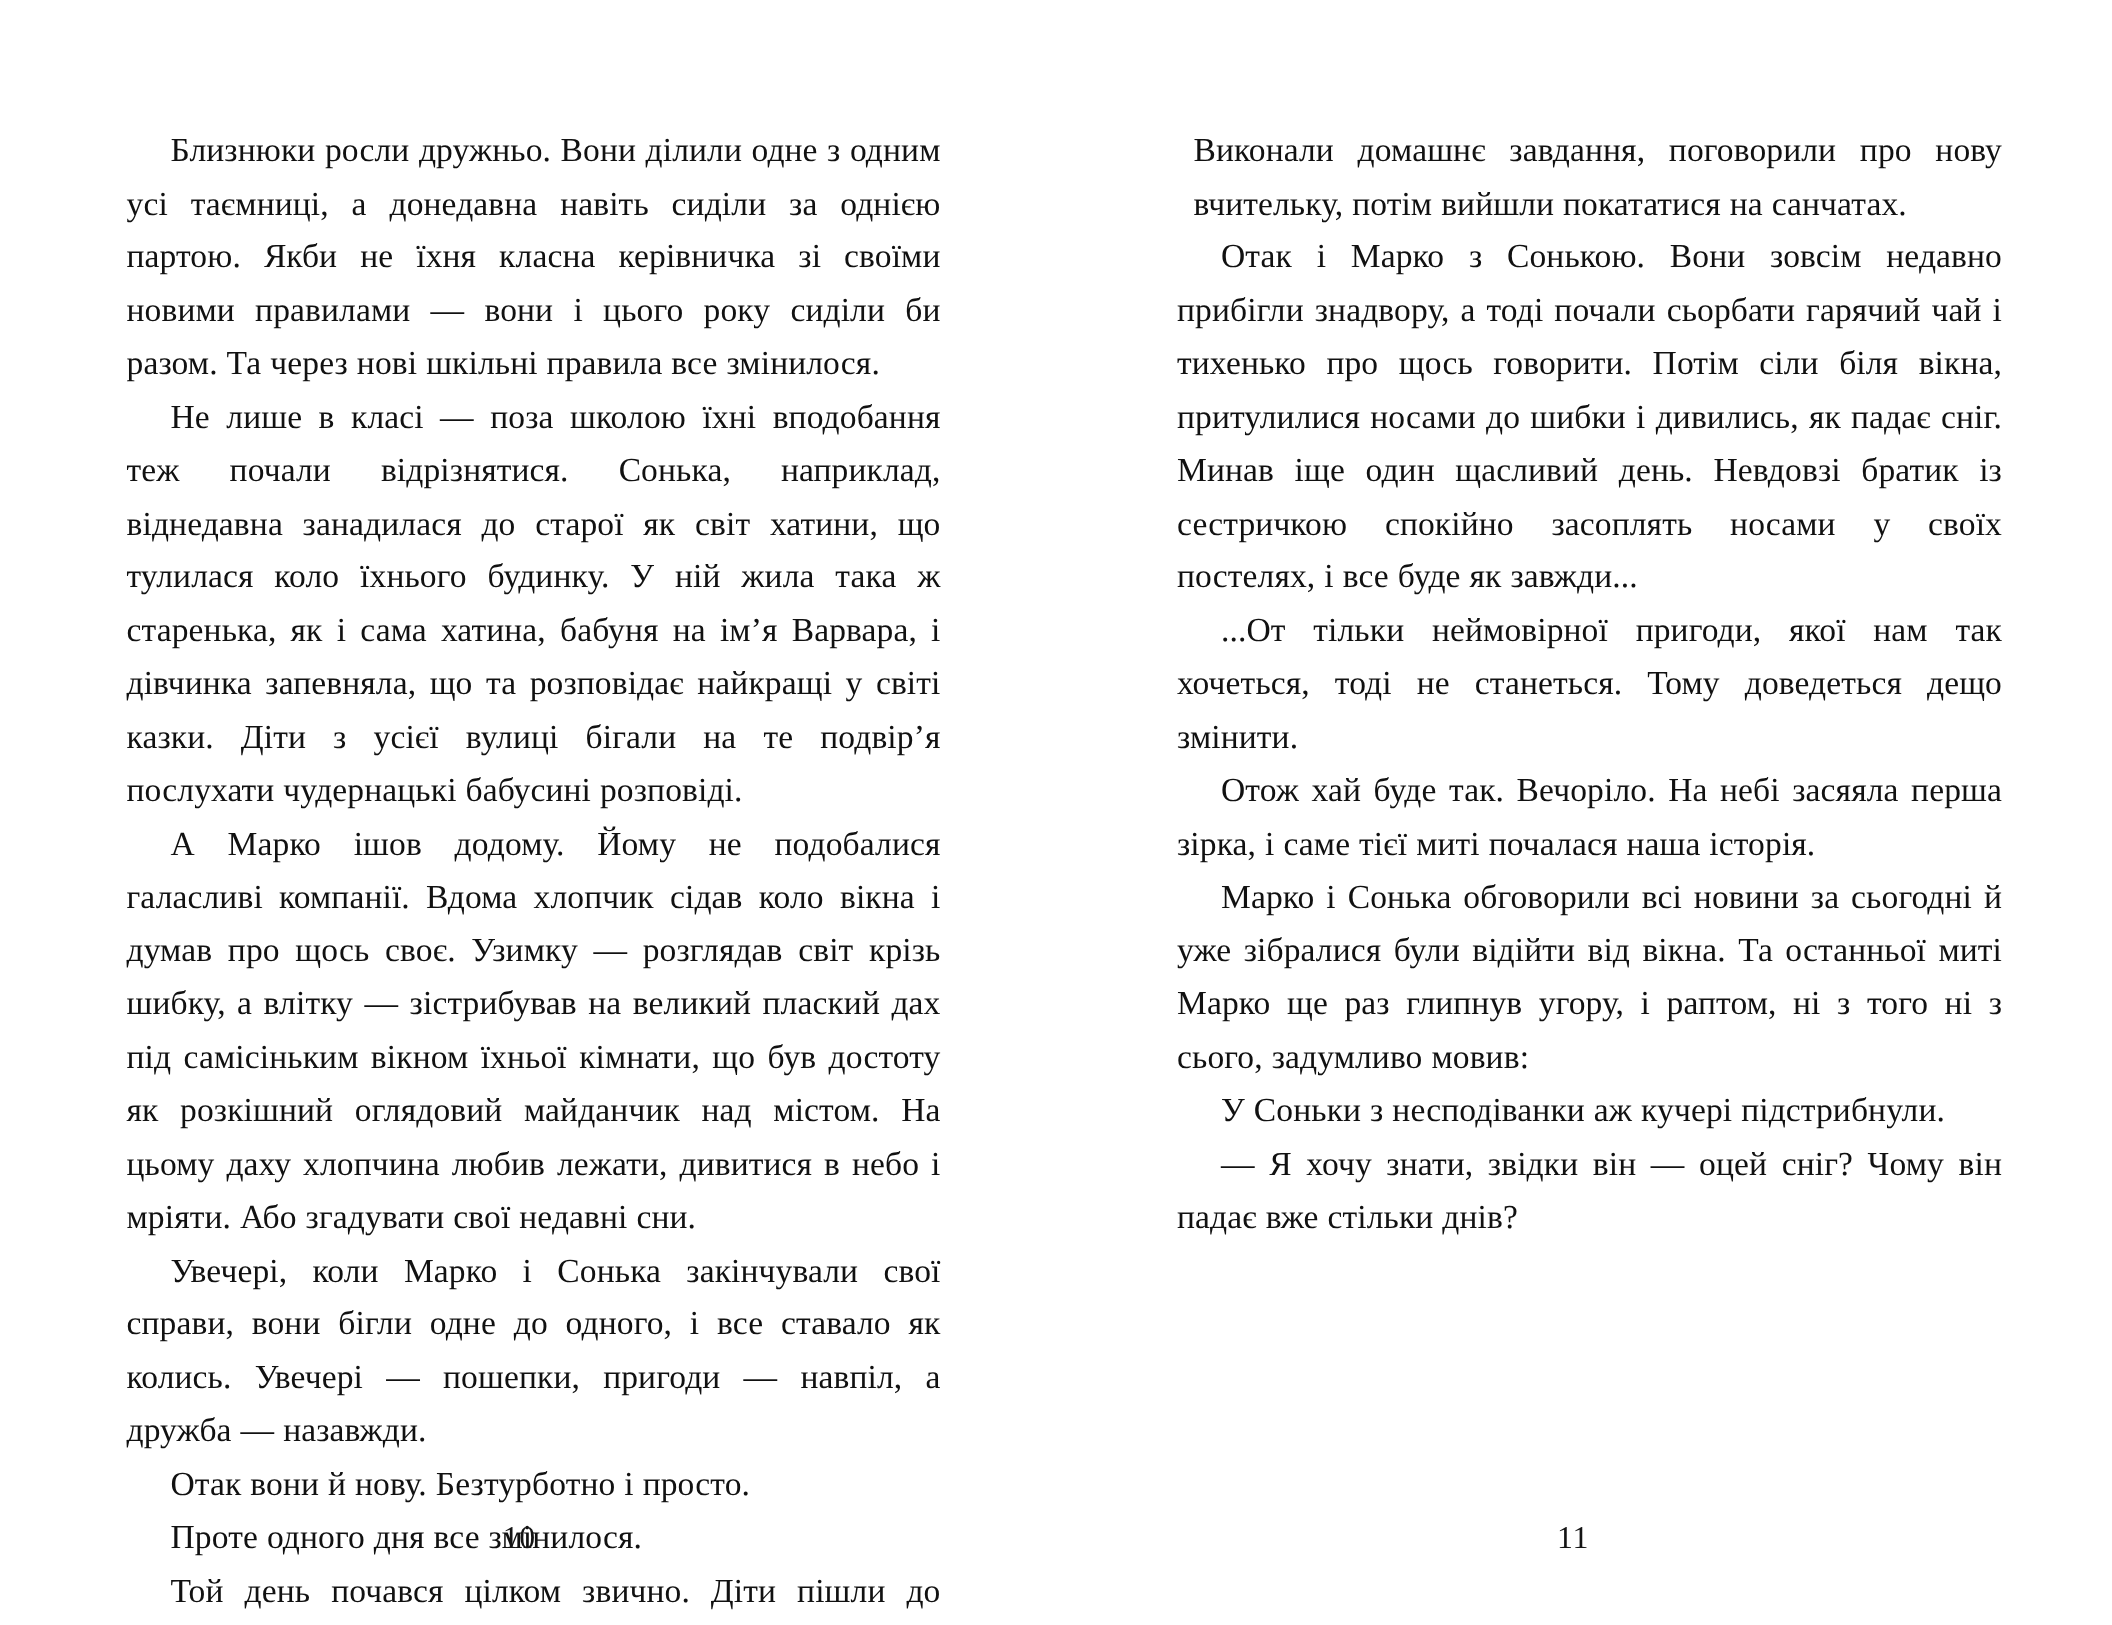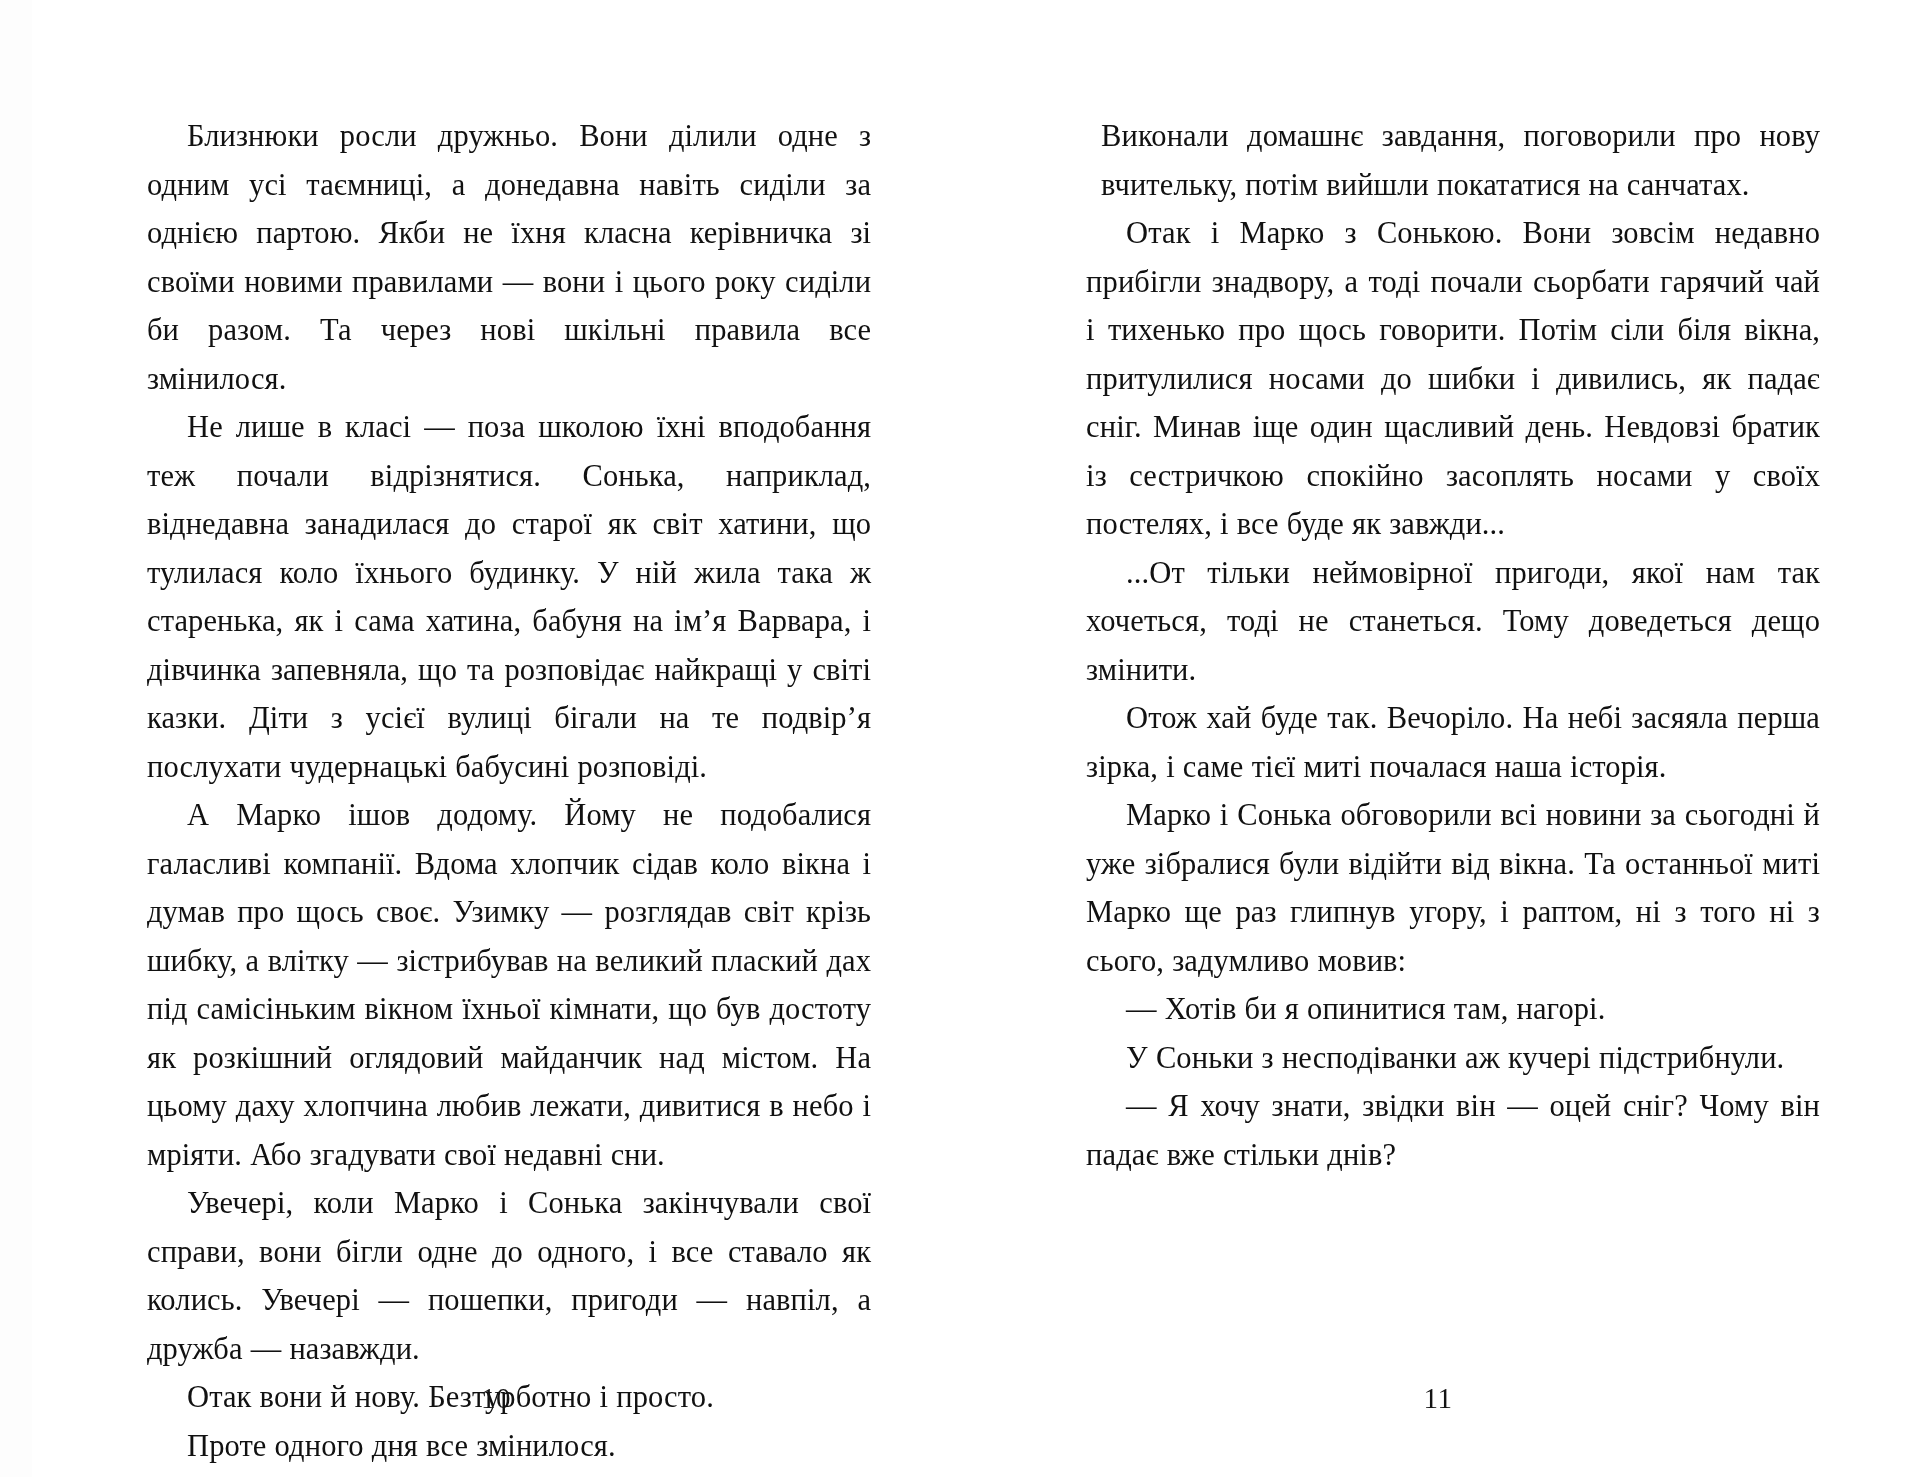--- a/index.html
+++ b/index.html
@@ -17,21 +17,20 @@
   }
 
   .spread {
     position: relative;
     width: 1920px;
     height: 1477px;
     background: #fdfdfd;
     display: flex;
     justify-content: space-between;
     box-sizing: border-box;
-    padding-left: 32px;
   }
 
   .page {
     position: relative;
     width: 960px;
     height: 1477px;
     box-sizing: border-box;
     background: #ffffff;
   }
 
@@ -94,21 +93,20 @@
     <div class="page-number">10</div>
   </div>
 
   <div class="page page-right">
     <div class="textblock">
       <p class="para no-indent">Виконали домашнє завдання, поговорили про нову вчительку, потім вийшли покататися на санчатах.</p>
       <p class="para">Отак і Марко з Сонькою. Вони зовсім недавно прибігли знадвору, а тоді почали сьорбати гарячий чай і тихенько про щось говорити. Потім сіли біля вікна, притулилися носами до шибки і дивились, як падає сніг. Минав іще один щасливий день. Невдовзі братик із сестричкою спокійно засоплять носами у своїх постелях, і все буде як завжди...</p>
       <p class="para">...От тільки неймовірної пригоди, якої нам так хочеться, тоді не станеться. Тому доведеться дещо змінити.</p>
       <p class="para">Отож хай буде так. Вечоріло. На небі засяяла перша зірка, і саме тієї миті почалася наша історія.</p>
       <p class="para">Марко і Сонька обговорили всі новини за сьогодні й уже зібралися були відійти від вікна. Та останньої миті Марко ще раз глипнув угору, і раптом, ні з того ні з сього, задумливо мовив:</p>
-      <p class="para">— Хотів би я опинитися там, нагорі.</p>
       <p class="para">У Соньки з несподіванки аж кучері підстрибнули.</p>
       <p class="para">— Я хочу знати, звідки він — оцей сніг? Чому він падає вже стільки днів?</p>
 
     </div>
     <div class="page-number">11</div>
   </div>
 
 </div>
 
 </body></html>

